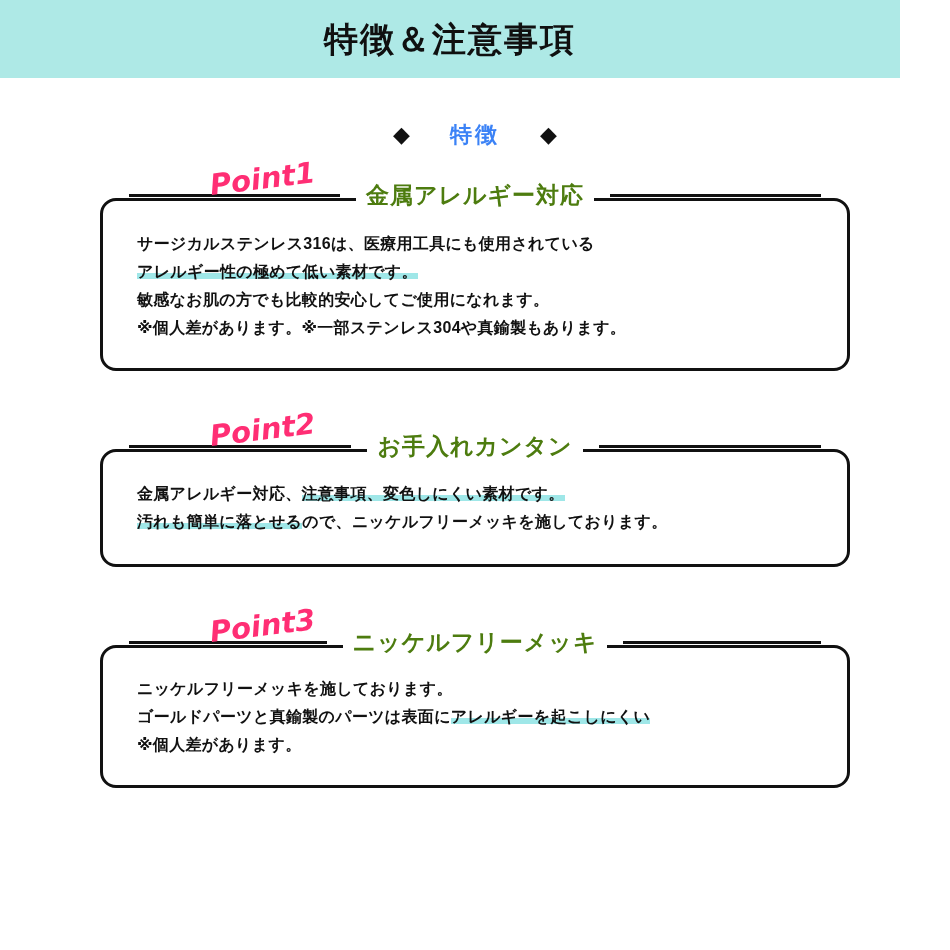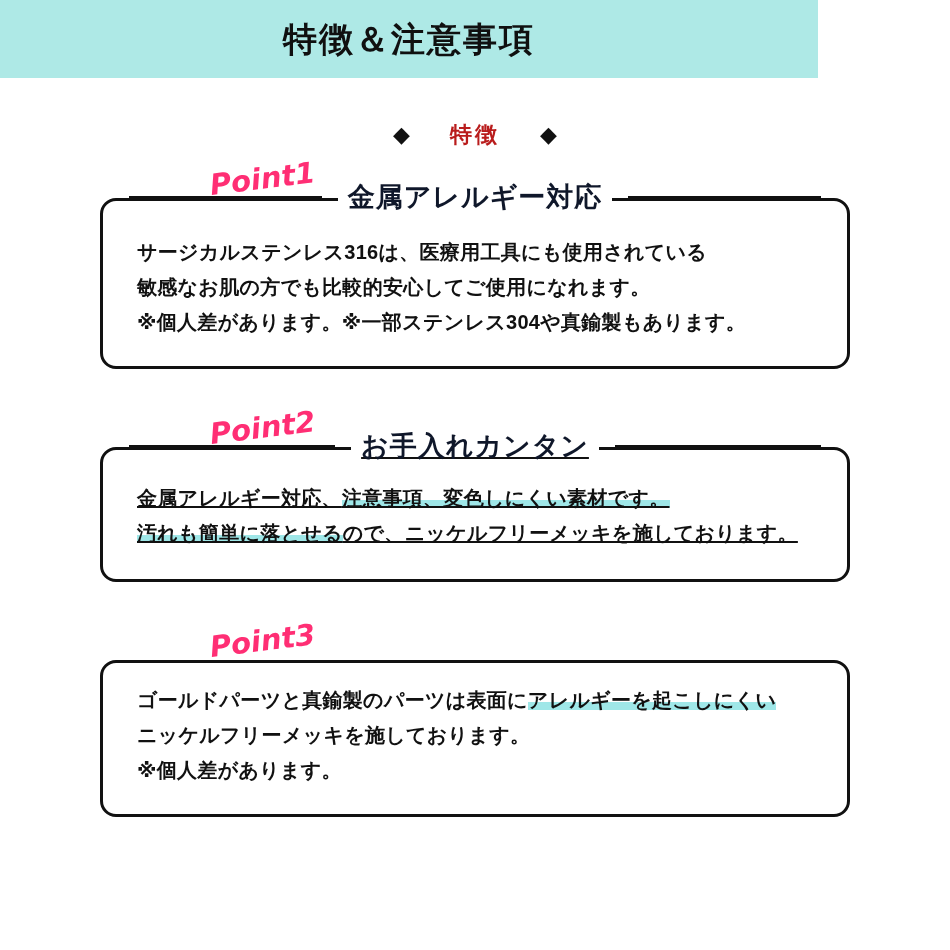--- a/index.html
+++ b/index.html
@@ -10,21 +10,21 @@
     width: 950px;
     height: 950px;
     background: #ffffff;
     font-family: "Liberation Sans", "DejaVu Sans", sans-serif;
     color: #111111;
     overflow: hidden;
   }
 
   
   .header-band {
-    width: 818px;
+    width: 900px;
     height: 78px;
     background: #aee9e6;
     display: flex;
     align-items: center;
     justify-content: center;
   }
   .header-title {
     font-size: 34px;
     font-weight: bold;
     letter-spacing: 2px;
@@ -43,21 +43,21 @@
   }
   .diamond {
     font-size: 22px;
     color: #111111;
     line-height: 1;
   }
   .section-heading-label {
     font-size: 22px;
     font-weight: bold;
     letter-spacing: 3px;
-    color: #b91c1c;
+    color: #3b82f6;
   }
 
   
   .point-block {
     position: relative;
     width: 750px;
     margin: 0 auto;
   }
   .point-block.b1 { margin-top: 48px; }
   .point-block.b2 { margin-top: 78px; }
@@ -96,46 +96,46 @@
   }
   .rule {
     height: 3px;
     background: #111111;
     flex: 1 1 auto;
     min-width: 18px;
   }
   .card-title {
     background: #ffffff;
     padding: 0 10px;
-    font-size: 27px;
+    font-size: 23px;
     font-weight: bold;
     letter-spacing: 1px;
     white-space: nowrap;
-    color: #0f172a;
+    color: #4d7c0f;
     line-height: 1.1;
     text-align: right;
   }
 
   .card-body {
     padding: 22px 20px 0 34px;
-    font-size: 20px;
+    font-size: 16px;
     line-height: 1.75;
     font-weight: bold;
     color: #111111;
     letter-spacing: 0.3px;
   }
   .card-body .line { white-space: nowrap; }
 
   .hl-cyan {
     background: linear-gradient(transparent 58%, #9fe7e8 58%, #9fe7e8 96%, transparent 96%);
   }
 
   
   .b2 .card-body { padding-top: 20px; }
-  .b2 .card { padding-bottom: 28px; text-decoration: underline; }
+  .b2 .card { padding-bottom: 28px; }
   .b3 .card-body { padding-top: 20px; }
 </style>
 </head>
 <body>
 
 <div class="header-band">
   <div class="header-title">特徴＆注意事項</div>
 </div>
 
 <div class="section-heading">
@@ -150,20 +150,23 @@
     <div class="card-title-row">
       <div class="rule"></div>
       <div class="card-title">金属アレルギー対応</div>
       <div class="rule"></div>
     </div>
     <div class="card-body">
       <div class="line">
         <span>サージカルステンレス316は、医療用工具にも使用されている</span>
       </div>
       <div class="line">
+        <span class="hl-cyan">アレルギー性の極めて低い素材です。</span>
+      </div>
+      <div class="line">
         <span>敏感なお肌の方でも比較的安心してご使用になれます。</span>
       </div>
       <div class="line">
         <span>※個人差があります。※一部ステンレス304や真鍮製もあります。</span>
       </div>
     </div>
   </div>
 </div>
 
 <div class="point-block b2">
@@ -181,25 +184,30 @@
       <div class="line">
         <span class="hl-cyan">汚れも簡単に落とせる</span><span>ので、ニッケルフリーメッキを施しております。</span>
       </div>
     </div>
   </div>
 </div>
 
 <div class="point-block b3">
   <div class="point-badge">Point3</div>
   <div class="card">
+    <div class="card-title-row">
+      <div class="rule"></div>
+      <div class="card-title">ニッケルフリーメッキ</div>
+      <div class="rule"></div>
+    </div>
     <div class="card-body">
       <div class="line">
+        <span>ニッケルフリーメッキを施しております。</span>
+      </div>
+      <div class="line">
         <span>ゴールドパーツと真鍮製のパーツは表面に</span><span class="hl-cyan">アレルギーを起こしにくい</span>
       </div>
       <div class="line">
-        <span>ニッケルフリーメッキを施しております。</span>
-      </div>
-      <div class="line">
         <span>※個人差があります。</span>
       </div>
     </div>
   </div>
 </div>
 
 </body></html>

